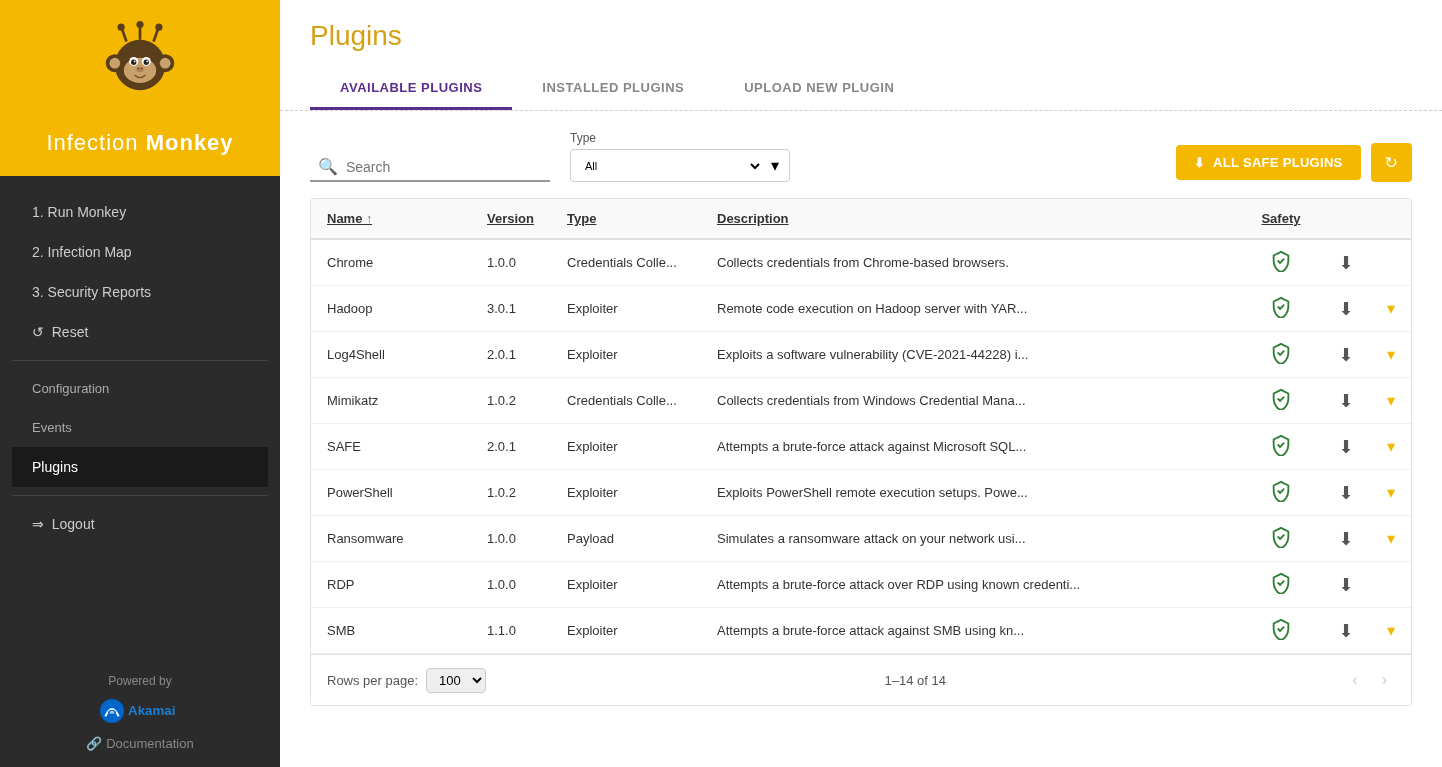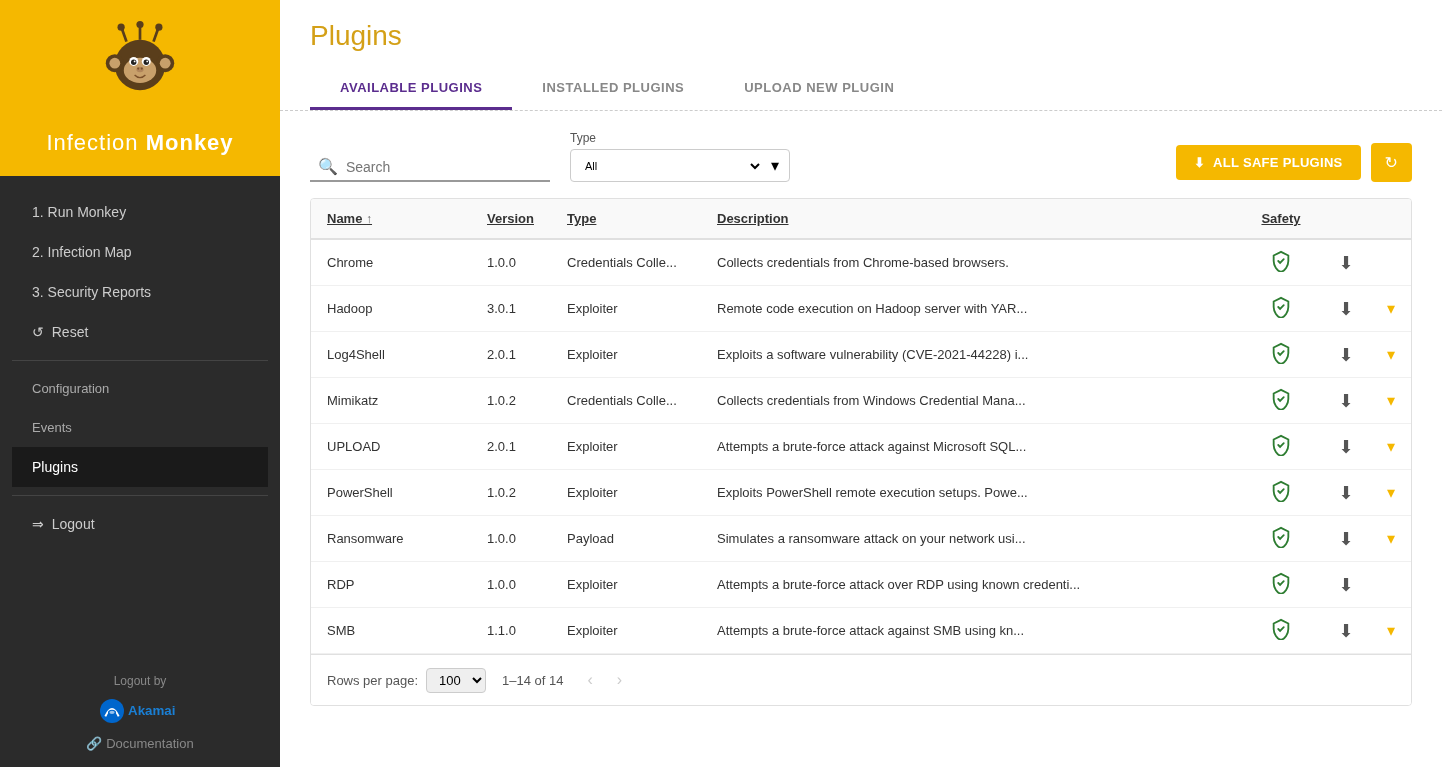--- a/index.html
+++ b/index.html
@@ -238,21 +238,21 @@
       font-size: 13px;
       color: #333;
     }
     .download-btn { color: #555; font-size: 18px; cursor: pointer; }
     .expand-btn { color: #f5b800; font-size: 16px; cursor: pointer; }
 
     
     .pagination {
       display: flex;
       align-items: center;
-      justify-content: flex-start;
+      justify-content: space-between;
       padding: 12px 16px;
       gap: 16px;
       font-size: 13px;
       color: #555;
       background: #fff;
       border-top: 1px solid #e0e0e0;
     }
     .rows-per-page {
       display: flex;
       align-items: center;
@@ -352,21 +352,21 @@
       <span>Plugins</span>
     </div>
     <div class="nav-divider"></div>
     <div class="nav-item logout">
       <span>⇒</span>
       <span>Logout</span>
     </div>
   </div>
 
   <div class="sidebar-footer">
-    <div class="powered-by">Logout by</div>
+    <div class="powered-by">Powered by</div>
     <div class="akamai-logo">
 
       <svg width="80" height="30" viewBox="0 0 120 36">
         <ellipse cx="18" cy="18" rx="18" ry="18" fill="#0066cc"></ellipse>
         <path d="M8 26 Q18 4 28 26" stroke="white" stroke-width="3" fill="none"></path>
         <ellipse cx="18" cy="20" rx="6" ry="4" fill="#0066cc"></ellipse>
         <ellipse cx="18" cy="20" rx="4" ry="2.5" fill="white" opacity="0.6"></ellipse>
         <text x="42" y="24" font-family="Arial" font-size="20" font-weight="bold" fill="#1a7fd4">Akamai</text>
       </svg>
     </div>
@@ -477,21 +477,21 @@
     <td>Credentials Colle...</td>
     <td>Collects credentials from Windows Credential Mana...</td>
     <td class="center"><svg width="22" height="22" viewBox="0 0 24 24">
                   <path d="M12 2L4 6v6c0 5.5 3.8 10.7 8 12 4.2-1.3 8-6.5 8-12V6L12 2z" fill="none" stroke="#2e7d32" stroke-width="2"></path>
                   <path d="M9 12l2 2 4-4" stroke="#2e7d32" stroke-width="2" fill="none" stroke-linecap="round"></path>
                 </svg></td>
     <td class="center"><span class="download-btn">⬇</span></td>
     <td class="center"><span class="expand-btn">▾</span></td>
   </tr>
             <tr>
-    <td>UPLOAD</td>
+    <td>SAFE</td>
     <td>2.0.1</td>
     <td>Exploiter</td>
     <td>Attempts a brute-force attack against Microsoft SQL...</td>
     <td class="center"><svg width="22" height="22" viewBox="0 0 24 24">
                   <path d="M12 2L4 6v6c0 5.5 3.8 10.7 8 12 4.2-1.3 8-6.5 8-12V6L12 2z" fill="none" stroke="#2e7d32" stroke-width="2"></path>
                   <path d="M9 12l2 2 4-4" stroke="#2e7d32" stroke-width="2" fill="none" stroke-linecap="round"></path>
                 </svg></td>
     <td class="center"><span class="download-btn">⬇</span></td>
     <td class="center"><span class="expand-btn">▾</span></td>
   </tr>

